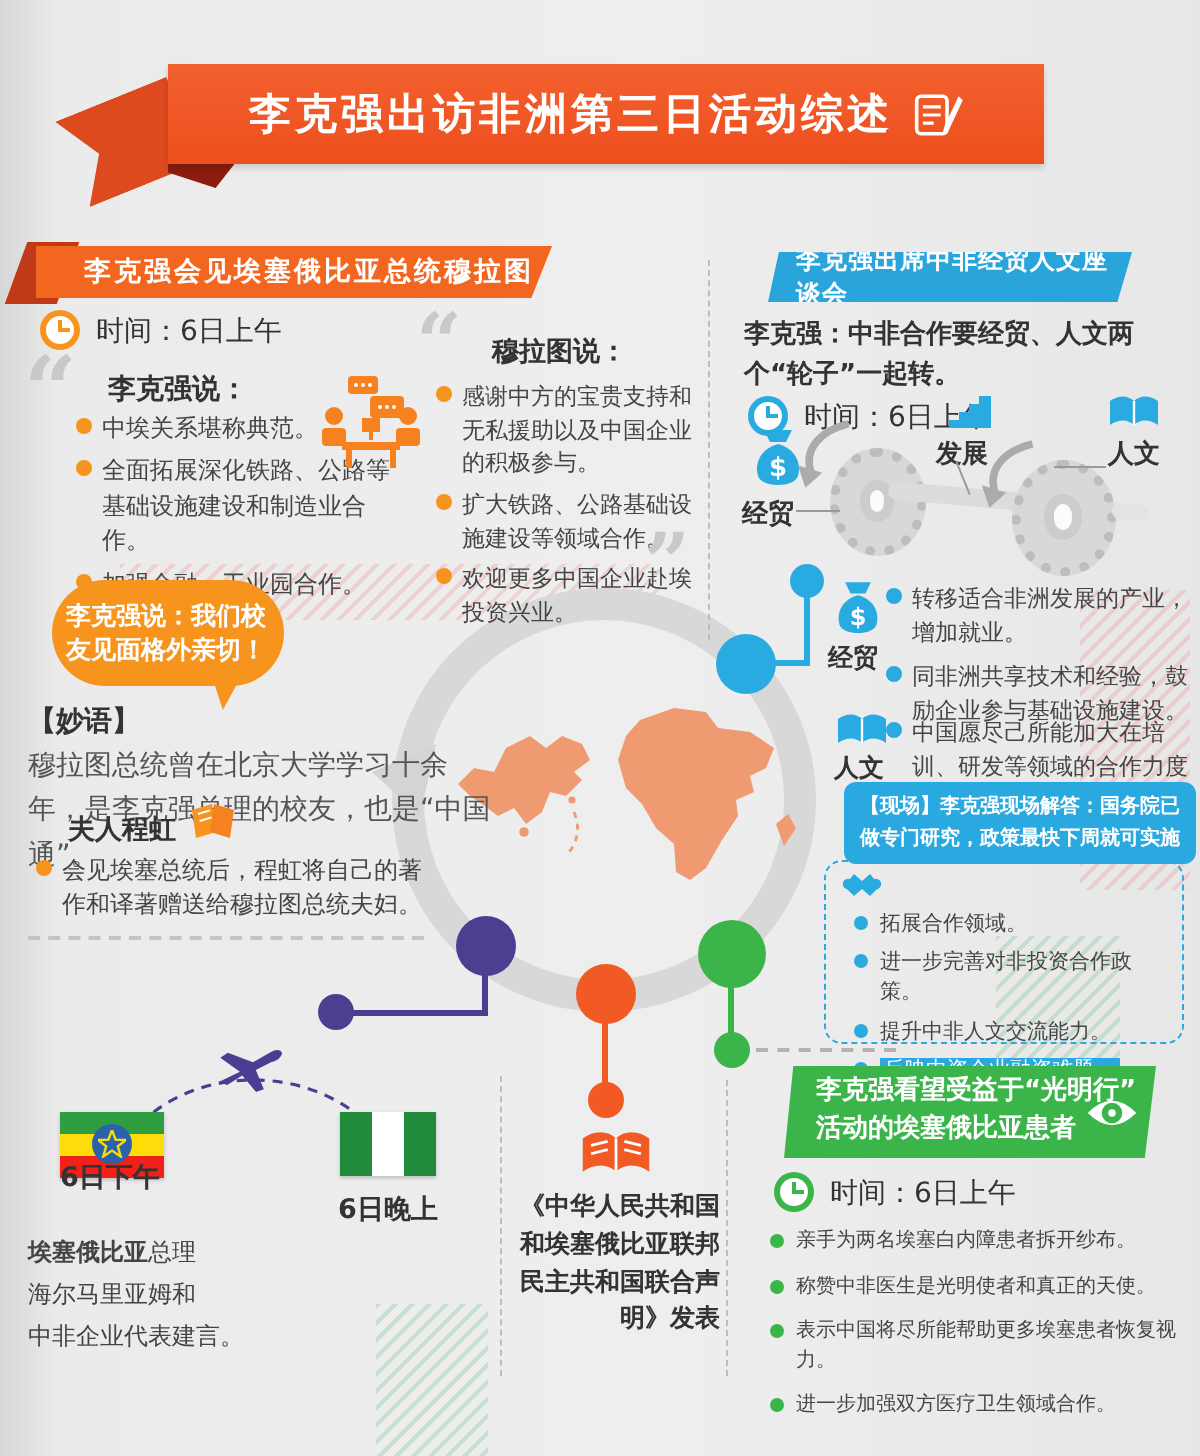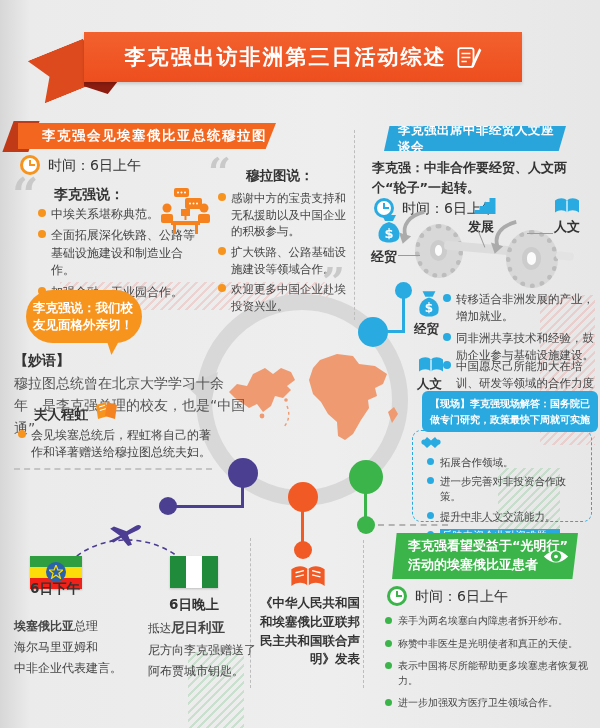--- a/index.html
+++ b/index.html
@@ -373,25 +373,20 @@
     <span>海尔马里亚姆和</span><br>
     <span>中非企业代表建言。</span>
   </div>
 
   <div class="abs" style="left:170px;top:556px;width:48px;height:32px;display:flex;box-shadow:0 1px 2px rgba(0,0,0,.2)">
     <div style="width:16px;background:#208b3a"></div>
     <div style="width:16px;background:#fff"></div>
     <div style="width:16px;background:#208b3a"></div>
   </div>
   <div class="abs b" style="left:166px;top:596px;width:56px;text-align:center;font-size:13.5px;font-weight:600">6日晚上</div>
-  <div class="abs" style="left:148px;top:616px;width:118px;font-size:12px;color:#444;line-height:1.75">
-    <span style="font-size:11.5px">抵达</span><span class="b" style="font-size:13.5px">尼日利亚</span><br>
-    <span>尼方向李克强赠送了</span><br>
-    <span>阿布贾城市钥匙。</span>
-  </div>
 
   <svg class="abs" style="left:290px;top:562px" width="36" height="27" viewBox="0 0 26 17">
     <path d="M1,4 C5,1 10,1 13,4 C16,1 21,1 25,4 L25,16 C21,13 16,13 13,16 C10,13 5,13 1,16 Z" fill="#f15a24"></path>
     <path d="M13,4 L13,16 M4,6.5 L10,5 M4,9.5 L10,8 M16,5 L22,6.5 M16,8 L22,9.5" stroke="#fff" stroke-width="1"></path>
   </svg>
   <div class="abs b" style="left:256px;top:594px;width:104px;text-align:right;font-size:12.5px;line-height:1.5;color:#333">《中华人民共和国和埃塞俄比亚联邦民主共和国联合声明》发表</div>
 
 </div>
 
 </body></html>

